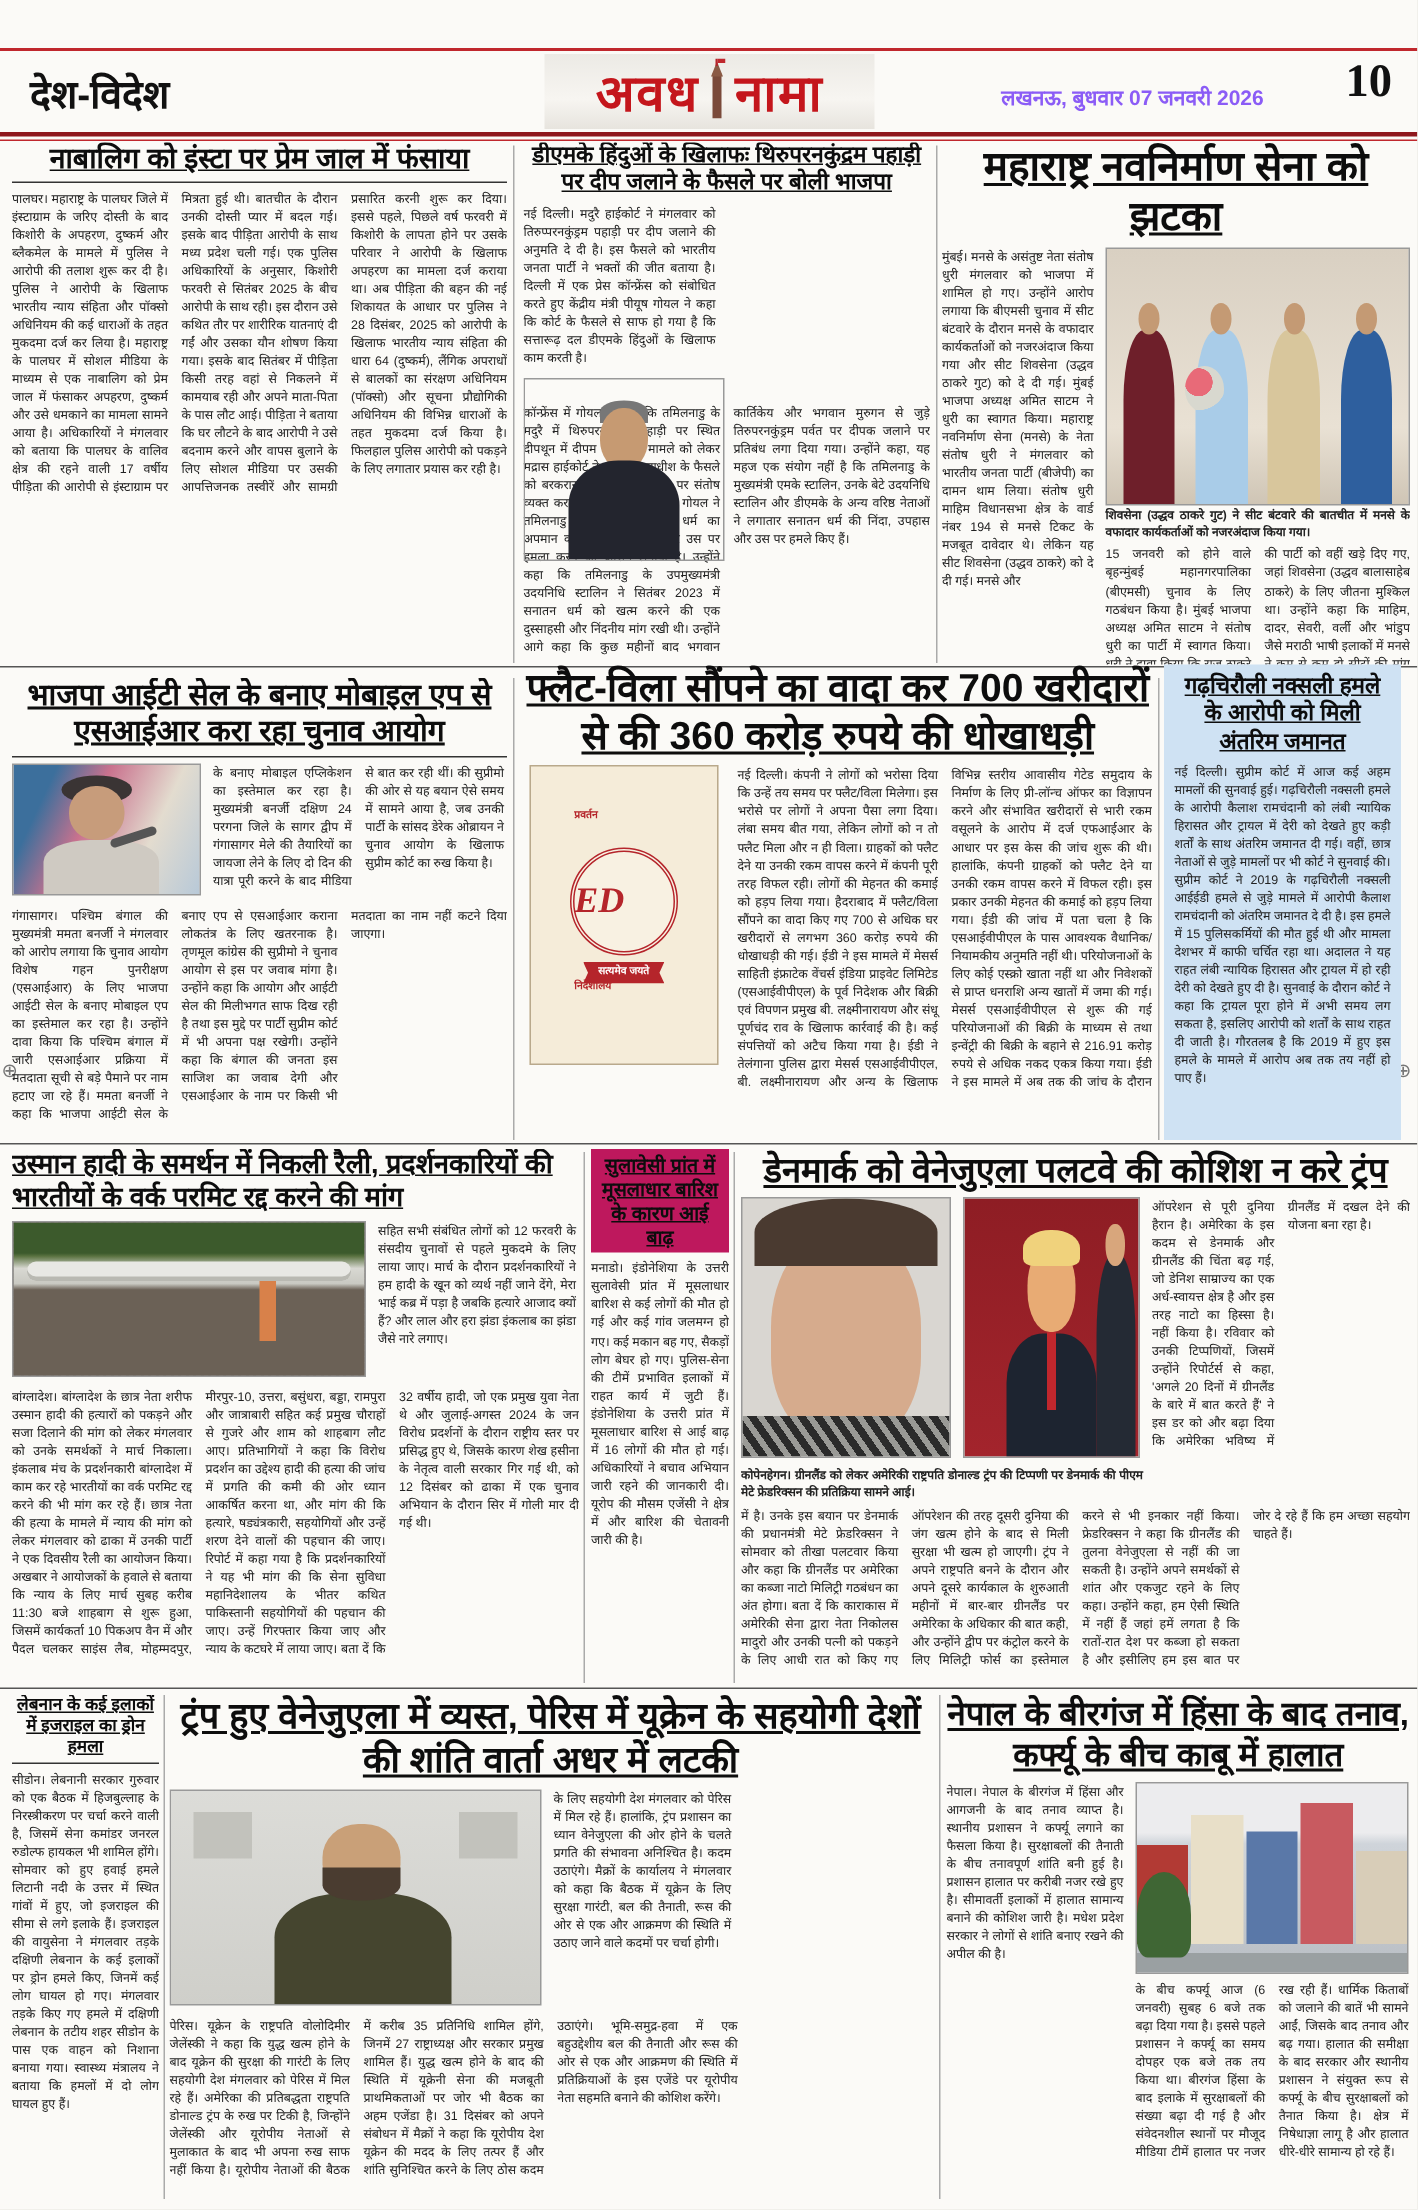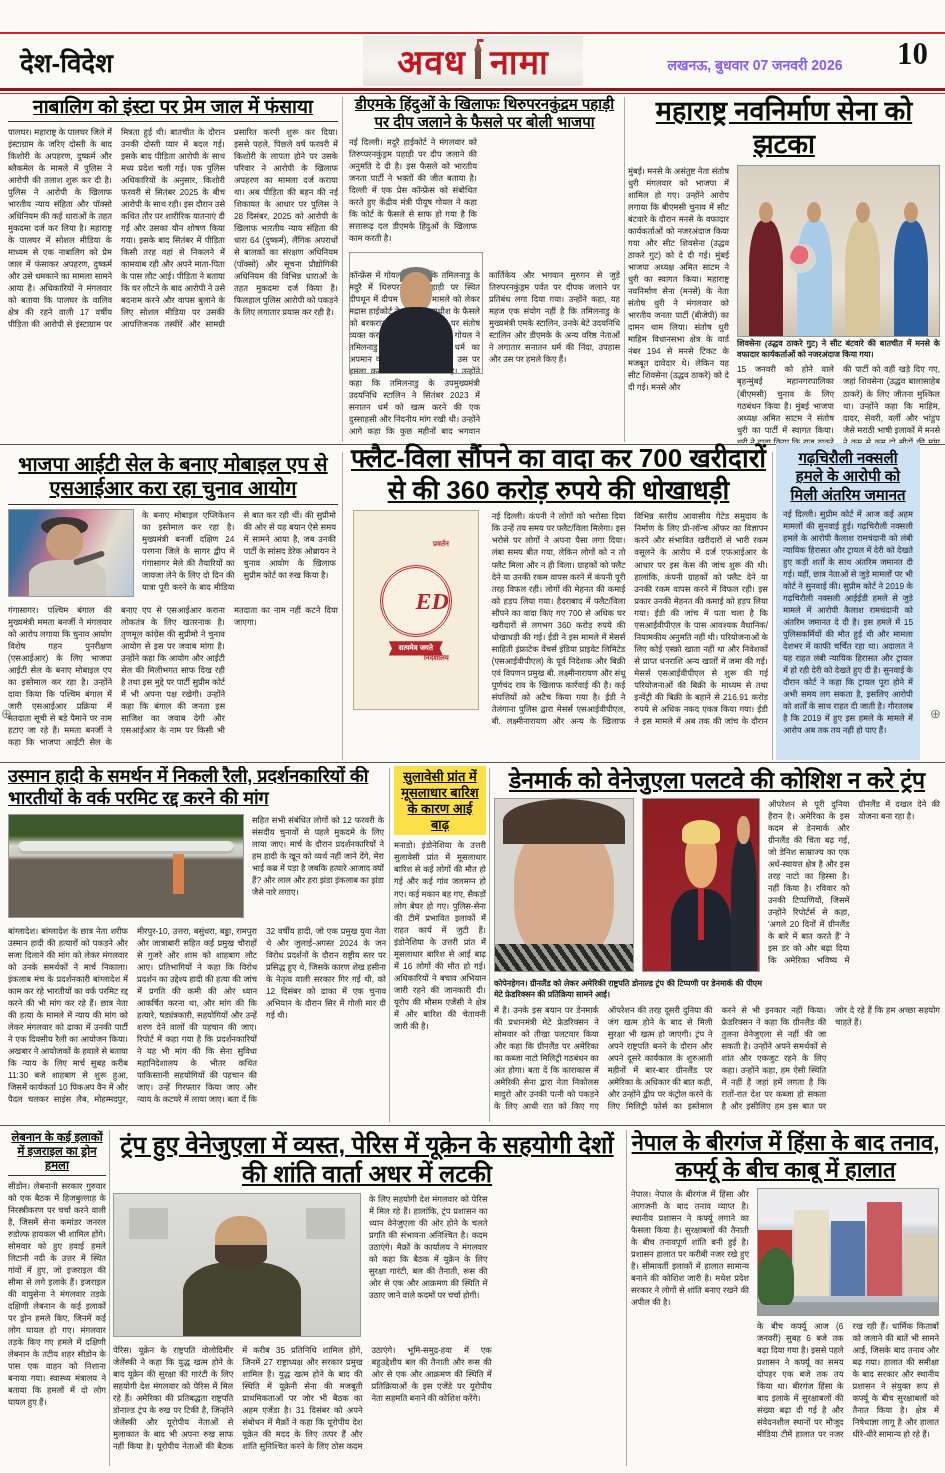--- a/index.html
+++ b/index.html
@@ -26,21 +26,21 @@
   .media-row{display:flex;gap:8px;margin-bottom:5px;align-items:flex-start;}
   .caption{font-size:8px;font-weight:bold;color:#222;line-height:1.35;margin-top:2px;text-align:justify;}
   .photo{flex-shrink:0;position:relative;overflow:hidden;}
   
   .quote-box{flex-shrink:0;border:2px solid #c0272d;background:#fff;}
   .quote-tag{background:#c0272d;color:#fff;font-size:10px;font-weight:bold;text-align:center;padding:1px 0;}
   .quote-text{padding:4px 5px;font-size:9.3px;font-weight:bold;line-height:1.5;text-align:left;}
   .qmark{color:#c0272d;font-size:13px;font-weight:bold;margin-right:2px;}
   
   .blue-box{background:#cfe2f3;padding:6px 7px;}
-  .pink-hl{background:#fde047;padding:3px 5px;text-align:center;}
+  .pink-hl{background:#be185d;padding:3px 5px;text-align:center;}
   
   .ph-insta{background:
       repeating-linear-gradient(55deg,transparent 0 15px,rgba(205,199,172,.55) 15px 18px),
       repeating-linear-gradient(-55deg,transparent 0 15px,rgba(205,199,172,.35) 15px 18px),
       linear-gradient(100deg,#121210 0 28%,#564e3e 52%,#8d8a78 72%,#35332b 100%);}
   .ph-insta .sil{position:absolute;left:8%;bottom:-30%;width:55%;height:110%;background:#0a0a0a;border-radius:50% 50% 0 0;}
   .ph-goyal{background:linear-gradient(115deg,#8a4categorie 0,#8a4a22 0,#a65a28 45%,#6e331a);}
   .ph-goyal .torso{position:absolute;left:22%;bottom:0;width:56%;height:55%;background:#23252e;border-radius:45% 45% 0 0;}
   .ph-goyal .face{position:absolute;left:38%;top:16%;width:24%;height:34%;background:#c69a72;border-radius:48%;}
   .ph-goyal .hair{position:absolute;left:38%;top:12%;width:24%;height:12%;background:#777;border-radius:50% 50% 0 0;}
@@ -48,21 +48,21 @@
   .fig{width:18%;height:68%;border-radius:40% 40% 0 0;position:relative;}
   .fig:before{content:"";position:absolute;top:-16%;left:30%;width:40%;height:18%;background:#c49a74;border-radius:50%;}
   .f1{background:#6e1f2a;} .f2{background:#a9cce8;} .f3{background:#d8c69c;} .f4{background:#2e5f9e;}
   .flower{position:absolute;left:26%;top:46%;width:13%;height:18%;background:radial-gradient(circle at 35% 35%,#e86a78 0 35%,#d8d8cf 36% 70%,transparent 71%);border-radius:50%;}
   .ph-mamata{background:linear-gradient(115deg,#3c6f9c 0 18%,#c9728e 40%,#e3dccf 70%,#b8c9d8);}
   .ph-mamata .face{position:absolute;left:30%;top:16%;width:30%;height:42%;background:#c79c7b;border-radius:48%;}
   .ph-mamata .hair{position:absolute;left:26%;top:8%;width:38%;height:22%;background:#3a3434;border-radius:50%;}
   .ph-mamata .sari{position:absolute;left:16%;bottom:0;width:62%;height:42%;background:#cfcac2;border-radius:40% 40% 0 0;}
   .ph-mamata .mic{position:absolute;left:52%;top:52%;width:26%;height:7%;background:#555;border-radius:4px;transform:rotate(-18deg);}
   .ed-box{border:1px solid #b9a98c;background:#f5ecd9;display:flex;flex-direction:column;align-items:center;justify-content:center;gap:4px;break-inside:avoid;margin:0 auto 4px auto;}
-  .ed-circ{width:72px;height:72px;border:3px double #b5252b;border-radius:50%;display:flex;flex-direction:column;align-items:flex-end;justify-content:center;background:#f8f1e2;gap:40px;}
+  .ed-circ{width:72px;height:72px;border:3px double #b5252b;border-radius:50%;display:flex;flex-direction:column;align-items:flex-start;justify-content:center;background:#f8f1e2;gap:40px;}
   .ed-top,.ed-bot{font-size:7px;color:#b5252b;font-weight:bold;}
   .ed-script{font-family:"Liberation Serif",serif;font-style:italic;font-size:24px;font-weight:bold;color:#b5252b;line-height:1;}
   .ed-ribbon{background:#b5252b;color:#fff;font-size:7px;font-weight:bold;padding:2px 10px;
              clip-path:polygon(0 0,100% 0,94% 50%,100% 100%,0 100%,6% 50%);}
   .ph-rally{background:linear-gradient(#3c5a2c 0 20%,#5a7240 22%,#d8d8d2 30%,#c9c9c2 40%,#6b6156 44%),
       repeating-linear-gradient(90deg,rgba(30,25,20,.5) 0 2px,transparent 2px 5px),
       repeating-linear-gradient(0deg,rgba(250,245,230,.25) 0 1px,transparent 1px 4px),#6b6156;}
   .ph-rally .train{position:absolute;left:4%;top:26%;width:92%;height:12%;background:#e8e8e4;border-radius:6px;
       box-shadow:inset 0 -3px 0 #b9b9b2;}
   .ph-rally .pier{position:absolute;left:70%;top:38%;width:5%;height:40%;background:#d8814a;}
@@ -187,21 +187,21 @@
           <span class="ed-top">प्रवर्तन</span>
           <span class="ed-script">ED</span>
           <span class="ed-bot">निदेशालय</span>
         </div>
         <div class="ed-ribbon">सत्यमेव जयते</div>
       </div>
       <span>नई दिल्ली। कंपनी ने लोगों को भरोसा दिया कि उन्हें तय समय पर फ्लैट/विला मिलेगा। इस भरोसे पर लोगों ने अपना पैसा लगा दिया। लंबा समय बीत गया, लेकिन लोगों को न तो फ्लैट मिला और न ही विला। ग्राहकों को फ्लैट देने या उनकी रकम वापस करने में कंपनी पूरी तरह विफल रही। लोगों की मेहनत की कमाई को हड़प लिया गया। हैदराबाद में फ्लैट/विला सौंपने का वादा किए गए 700 से अधिक घर खरीदारों से लगभग 360 करोड़ रुपये की धोखाधड़ी की गई। ईडी ने इस मामले में मेसर्स साहिती इंफ्राटेक वेंचर्स इंडिया प्राइवेट लिमिटेड (एसआईवीपीएल) के पूर्व निदेशक और बिक्री एवं विपणन प्रमुख बी. लक्ष्मीनारायण और संधू पूर्णचंद राव के खिलाफ कार्रवाई की है। कई संपत्तियों को अटैच किया गया है। ईडी ने तेलंगाना पुलिस द्वारा मेसर्स एसआईवीपीएल, बी. लक्ष्मीनारायण और अन्य के खिलाफ विभिन्न स्तरीय आवासीय गेटेड समुदाय के निर्माण के लिए प्री-लॉन्च ऑफर का विज्ञापन करने और संभावित खरीदारों से भारी रकम वसूलने के आरोप में दर्ज एफआईआर के आधार पर इस केस की जांच शुरू की थी। हालांकि, कंपनी ग्राहकों को फ्लैट देने या उनकी रकम वापस करने में विफल रही। इस प्रकार उनकी मेहनत की कमाई को हड़प लिया गया। ईडी की जांच में पता चला है कि एसआईवीपीएल के पास आवश्यक वैधानिक/नियामकीय अनुमति नहीं थी। परियोजनाओं के लिए कोई एस्क्रो खाता नहीं था और निवेशकों से प्राप्त धनराशि अन्य खातों में जमा की गई। मेसर्स एसआईवीपीएल से शुरू की गई परियोजनाओं की बिक्री के माध्यम से तथा इन्वेंट्री की बिक्री के बहाने से 216.91 करोड़ रुपये से अधिक नकद एकत्र किया गया। ईडी ने इस मामले में अब तक की जांच के दौरान करीब 500 करोड़ रुपये की संपत्तियों की पहचान की है, जिसमें 50 करोड़ रुपये से अधिक की नकद राशि शामिल है।</span>
     </div>
   </section>
 
-  <section class="art blue-box" style="left:776px;top:443px;width:144px;height:317px;">
+  <section class="art blue-box" style="left:776px;top:443px;width:158px;height:317px;">
     <h2 class="hl" style="font-size:15px;">गढ़चिरौली नक्सली हमले के आरोपी को मिली अंतरिम जमानत</h2>
     <div class="body" style="height:240px;">नई दिल्ली। सुप्रीम कोर्ट में आज कई अहम मामलों की सुनवाई हुई। गढ़चिरौली नक्सली हमले के आरोपी कैलाश रामचंदानी को लंबी न्यायिक हिरासत और ट्रायल में देरी को देखते हुए कड़ी शर्तों के साथ अंतरिम जमानत दी गई। वहीं, छात्र नेताओं से जुड़े मामलों पर भी कोर्ट ने सुनवाई की। सुप्रीम कोर्ट ने 2019 के गढ़चिरौली नक्सली आईईडी हमले से जुड़े मामले में आरोपी कैलाश रामचंदानी को अंतरिम जमानत दे दी है। इस हमले में 15 पुलिसकर्मियों की मौत हुई थी और मामला देशभर में काफी चर्चित रहा था। अदालत ने यह राहत लंबी न्यायिक हिरासत और ट्रायल में हो रही देरी को देखते हुए दी है। सुनवाई के दौरान कोर्ट ने कहा कि ट्रायल पूरा होने में अभी समय लग सकता है, इसलिए आरोपी को शर्तों के साथ राहत दी जाती है। गौरतलब है कि 2019 में हुए इस हमले के मामले में आरोप अब तक तय नहीं हो पाए हैं।</div>
   </section>
 
   <section class="art" style="left:8px;top:766px;width:378px;height:356px;">
     <h2 class="hl" style="font-size:18px;text-align:left;">उस्मान हादी के समर्थन में निकली रैली, प्रदर्शनकारियों की भारतीयों के वर्क परमिट रद्द करने की मांग</h2>
     <div class="media-row" style="height:106px;">
       <figure class="photo ph-rally" style="width:236px;height:104px;margin:0;border:1px solid #999;">
         <i class="train"></i>
           <i class="pier"></i>

